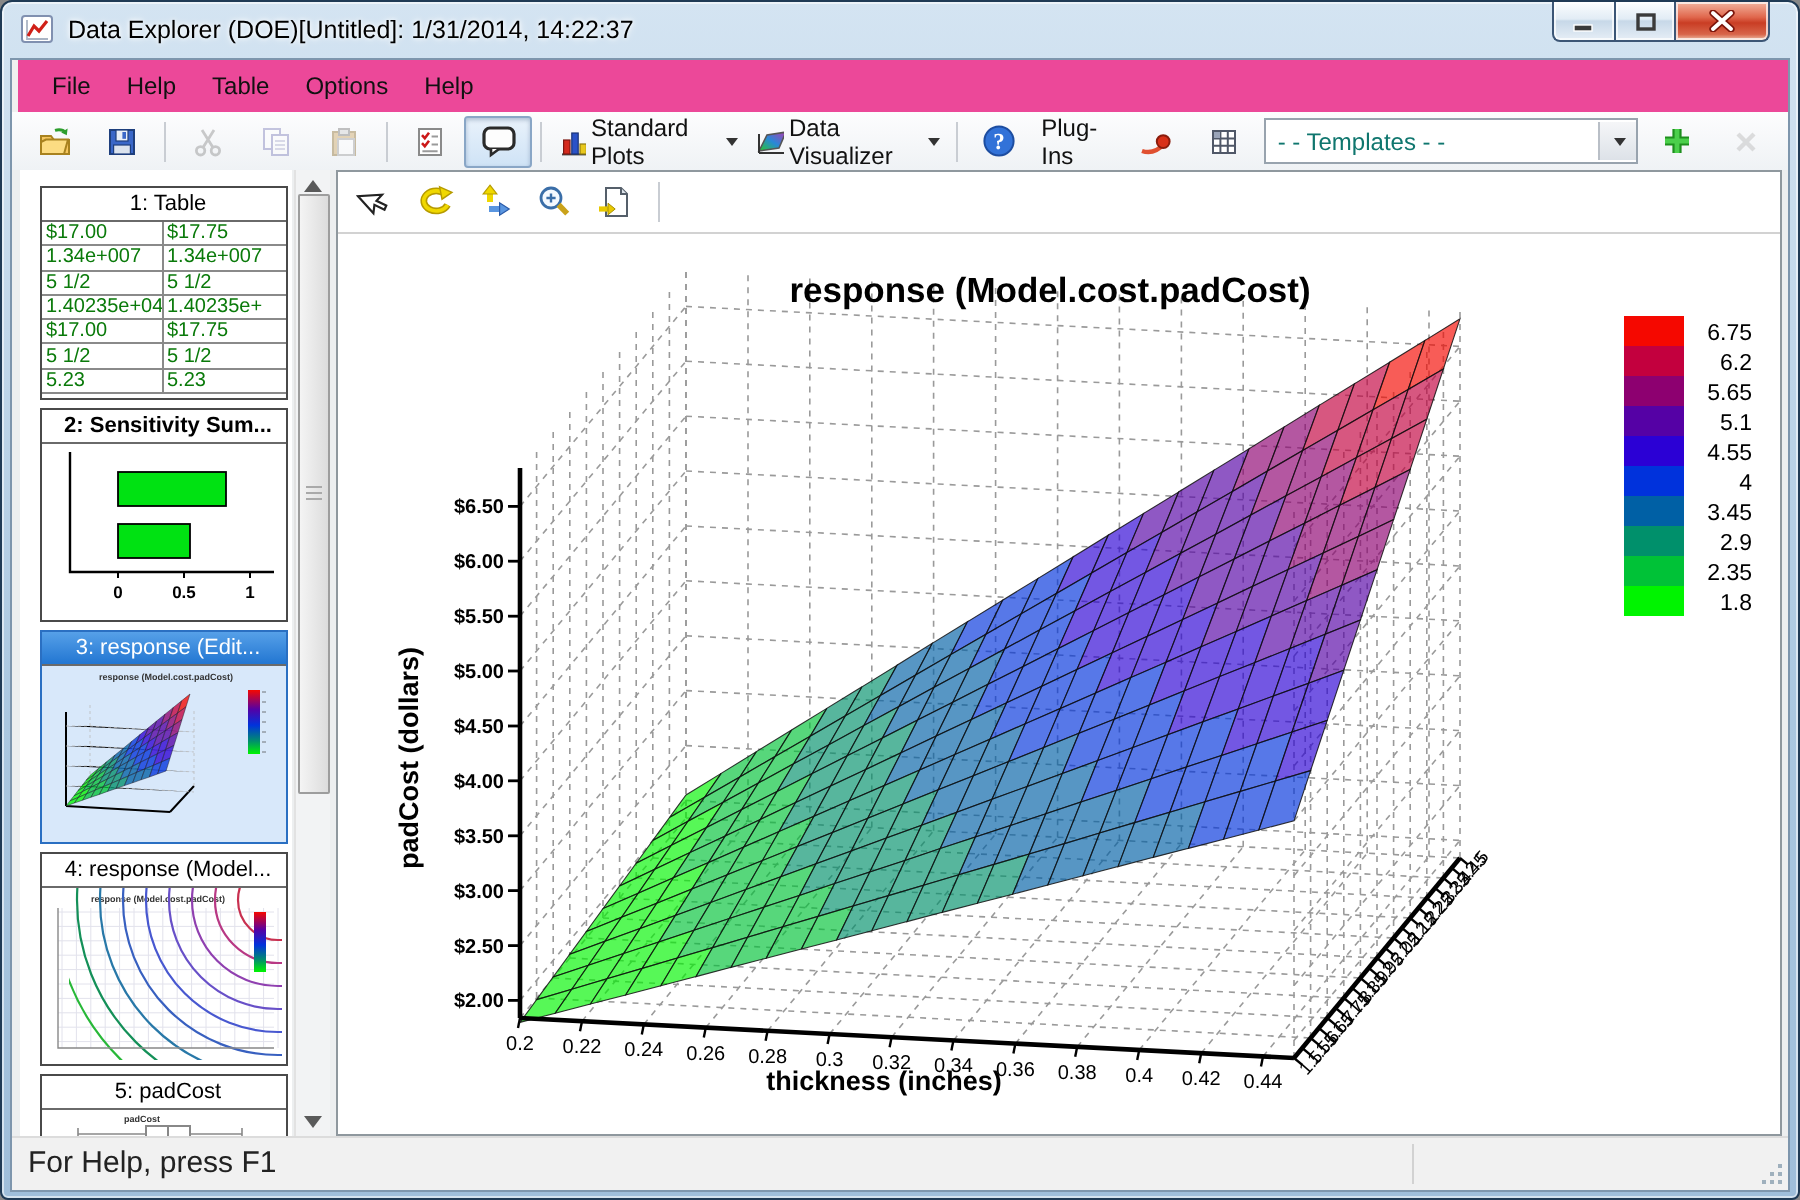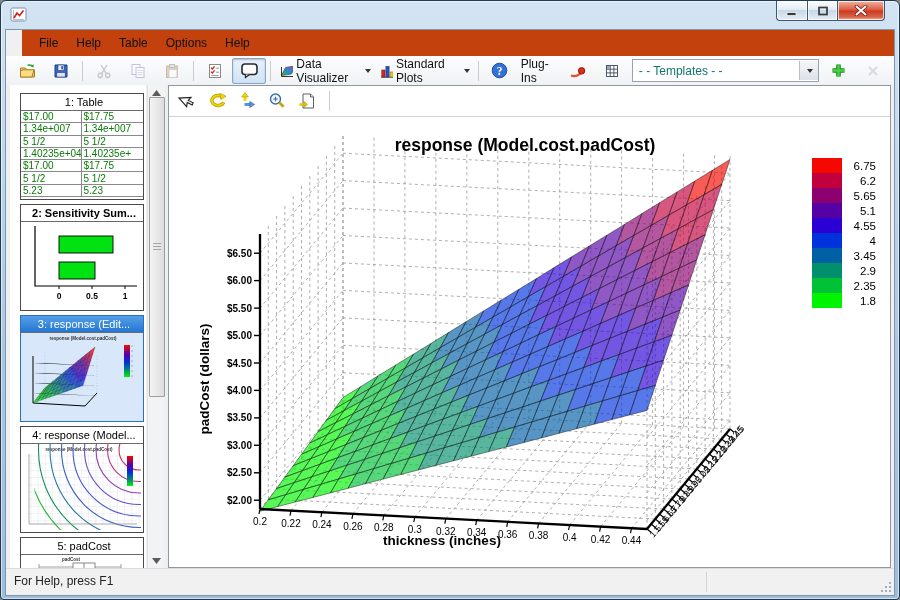--- a/index.html
+++ b/index.html
@@ -12,21 +12,21 @@
   .winbtns{position:absolute;top:0;right:14px;display:flex;}
   .wb{height:19px;display:flex;align-items:center;justify-content:center;border:1px solid #3c5676;border-top:none;
       background:linear-gradient(#fbfdfe,#e2ecf5 45%,#c7d8e8 50%,#e6eef6);box-shadow:inset 0 0 0 1px rgba(255,255,255,.7);}
   .wb.min{width:30px;border-radius:0 0 0 4px;border-right:none;}
   .wb.max{width:29px;}
   .wb.close{width:46px;border-radius:0 0 4px 0;border-left:none;
       background:linear-gradient(#f2b5a0,#e0674d 40%,#c93d24 55%,#d8654a 85%,#eec0a8);}
   .client{position:absolute;left:4px;right:4px;top:28px;bottom:3px;background:#f0f0f0;
           border:1px solid #7e96ad;overflow:hidden;}
   
-  .menubar{position:absolute;left:16px;right:0;top:0;height:26px;background:#c2410c;
+  .menubar{position:absolute;left:3px;right:0;top:0;height:26px;background:#ec4899;
            border-bottom:1px solid #e6e8ea;display:flex;align-items:center;padding-left:8px;font-size:12px;}
   .mitem{padding:5px 9px;color:#111;}
   
   .toolbar{position:absolute;left:0;right:0;top:26px;height:29px;display:flex;align-items:center;
            background:linear-gradient(#fdfdfe,#eff2f5);border-bottom:1px solid #d7dade;padding:0 4px;}
   .tb{height:24px;min-width:26px;display:flex;align-items:center;justify-content:center;gap:3px;
       border:1px solid transparent;border-radius:2px;padding:0 3px;font-size:12px;color:#111;}
   .tb.disabled{opacity:.42;}
   .tb.pressed{border:1px solid #89a6c6;background:linear-gradient(#e9f2fb,#cfe3f6);box-shadow:inset 0 1px 2px rgba(60,90,130,.35);}
   .tsep{width:1px;height:20px;background:#c9cdd3;margin:0 4px;flex:none;}
@@ -60,36 +60,37 @@
   .grip{position:absolute;left:3px;top:50%;margin-top:-4px;width:8px;height:8px;
         background:repeating-linear-gradient(#a9a9a9 0 1px,transparent 1px 3px);}
   
   .chartpanel{position:absolute;left:162px;right:3px;top:0;bottom:1px;background:#fff;border:1px solid #8f989e;}
   .charttools{position:absolute;left:0;right:0;top:0;height:30px;border-bottom:1px solid #d2d2d2;
               display:flex;align-items:center;padding-left:6px;gap:6px;}
   .ct{width:24px;height:24px;display:flex;align-items:center;justify-content:center;border-radius:2px;}
   .chartarea{position:absolute;left:0;right:0;top:31px;bottom:0;overflow:hidden;}
   
   .statusbar{position:absolute;left:0;right:0;bottom:0;height:26px;background:#f1f1f1;border-top:1px solid #dcdcdc;
-             font-size:12px;color:#222;line-height:25px;padding-left:8px;}
+             font-size:15px;color:#222;line-height:25px;padding-left:8px;}
   .sdiv{position:absolute;left:700px;top:3px;bottom:3px;width:1px;background:#d2d2d2;}
   .grip-dots{position:absolute;right:1px;bottom:1px;}
 </style>
 </head>
 <body>
 
 <div class="window">
   <div class="titlebar">
     <span style="display:flex">
       <svg width="18" height="16" viewBox="0 0 18 16">
           <rect x="1" y="1" width="15" height="13" rx="1.5" fill="#fff" stroke="#8090b0"></rect>
           <path d="M3.5 3v9.5H14" stroke="#aab4c4" fill="none" stroke-width=".9"></path>
           <path d="M4 11 L7 6 L9.5 8.5 L13.5 3.5" stroke="#d02018" stroke-width="1.6" fill="none"></path>
         </svg>
     </span>
+    <span>Data Explorer (DOE)[Untitled]: 1/31/2014, 14:22:37</span>
     <div class="winbtns">
       <div class="wb min">
         <svg width="12" height="10">
             <rect x="1" y="6.5" width="9" height="3" fill="#3a3a3a" stroke="#fff" stroke-width=".7"></rect>
           </svg>
       </div>
       <div class="wb max">
         <svg width="12" height="10">
             <rect x="2" y="1.5" width="8" height="7" fill="none" stroke="#3a3a3a" stroke-width="1.7"></rect>
           </svg>
@@ -160,43 +161,43 @@
             <path d="M8.8 5.2h3.2M8.8 9.2h3.2M4.2 12.6h7.6" stroke="#9a9a9a"></path>
           </svg>
       </div>
       <div class="tb pressed">
         <svg width="19" height="17">
             <rect x="2" y="2" width="15" height="10.5" rx="3" fill="#fdfdfd" stroke="#2a2a2a" stroke-width="1.6"></rect>
             <path d="M5.5 12.5 L5.5 15.5 L9.5 12.5" fill="#fdfdfd" stroke="#2a2a2a" stroke-width="1.3"></path>
           </svg>
       </div>
       <div class="tsep"></div>
+      <div class="tb">
+        <svg width="17" height="16">
+            <path d="M2 14.2 h13.5" stroke="#444"></path>
+            <rect x="2.8" y="7" width="3.2" height="7" fill="#d42a1e" stroke="#7c1812" stroke-width=".6"></rect>
+            <rect x="6.9" y="3.5" width="3.2" height="10.5" fill="#2a52c8" stroke="#1a3478" stroke-width=".6"></rect>
+            <rect x="11" y="9" width="3.2" height="5" fill="#e8c81e" stroke="#8f7a10" stroke-width=".6"></rect>
+          </svg>
+        <span>Standard Plots</span>
+        <span class="caret"></span>
+      </div>
       <div class="tb">
         <svg width="18" height="16">
             <defs>
               <linearGradient id="dvz" x1="0" y1="1" x2="1" y2="0">
                 <stop offset="0" stop-color="#28c828"></stop>
                 <stop offset=".5" stop-color="#2888d8"></stop>
                 <stop offset="1" stop-color="#b03ab0"></stop>
               </linearGradient>
             </defs>
             <path d="M2.5 12.5 L6.5 4.5 L16 3 L12.5 11z" fill="url(#dvz)" stroke="#555" stroke-width=".8"></path>
             <path d="M2.5 13.5 h14 M2.5 13.5 v-9.5" stroke="#333"></path>
           </svg>
         <span>Data Visualizer</span>
-        <span class="caret"></span>
-      </div>
-      <div class="tb">
-        <svg width="17" height="16">
-            <path d="M2 14.2 h13.5" stroke="#444"></path>
-            <rect x="2.8" y="7" width="3.2" height="7" fill="#d42a1e" stroke="#7c1812" stroke-width=".6"></rect>
-            <rect x="6.9" y="3.5" width="3.2" height="10.5" fill="#2a52c8" stroke="#1a3478" stroke-width=".6"></rect>
-            <rect x="11" y="9" width="3.2" height="5" fill="#e8c81e" stroke="#8f7a10" stroke-width=".6"></rect>
-          </svg>
-        <span>Standard Plots</span>
         <span class="caret"></span>
       </div>
       <div class="tsep"></div>
       <div class="tb">
         <svg width="17" height="17">
             <circle cx="8.5" cy="8.5" r="7.3" fill="#3272d8" stroke="#1d4da0"></circle>
             <text x="8.5" y="12.7" text-anchor="middle" font-size="11.5" font-weight="bold" fill="#fff" font-family="Liberation Serif,serif">?</text>
           </svg>
       </div>
       <span class="tlabel">Plug-Ins</span>

